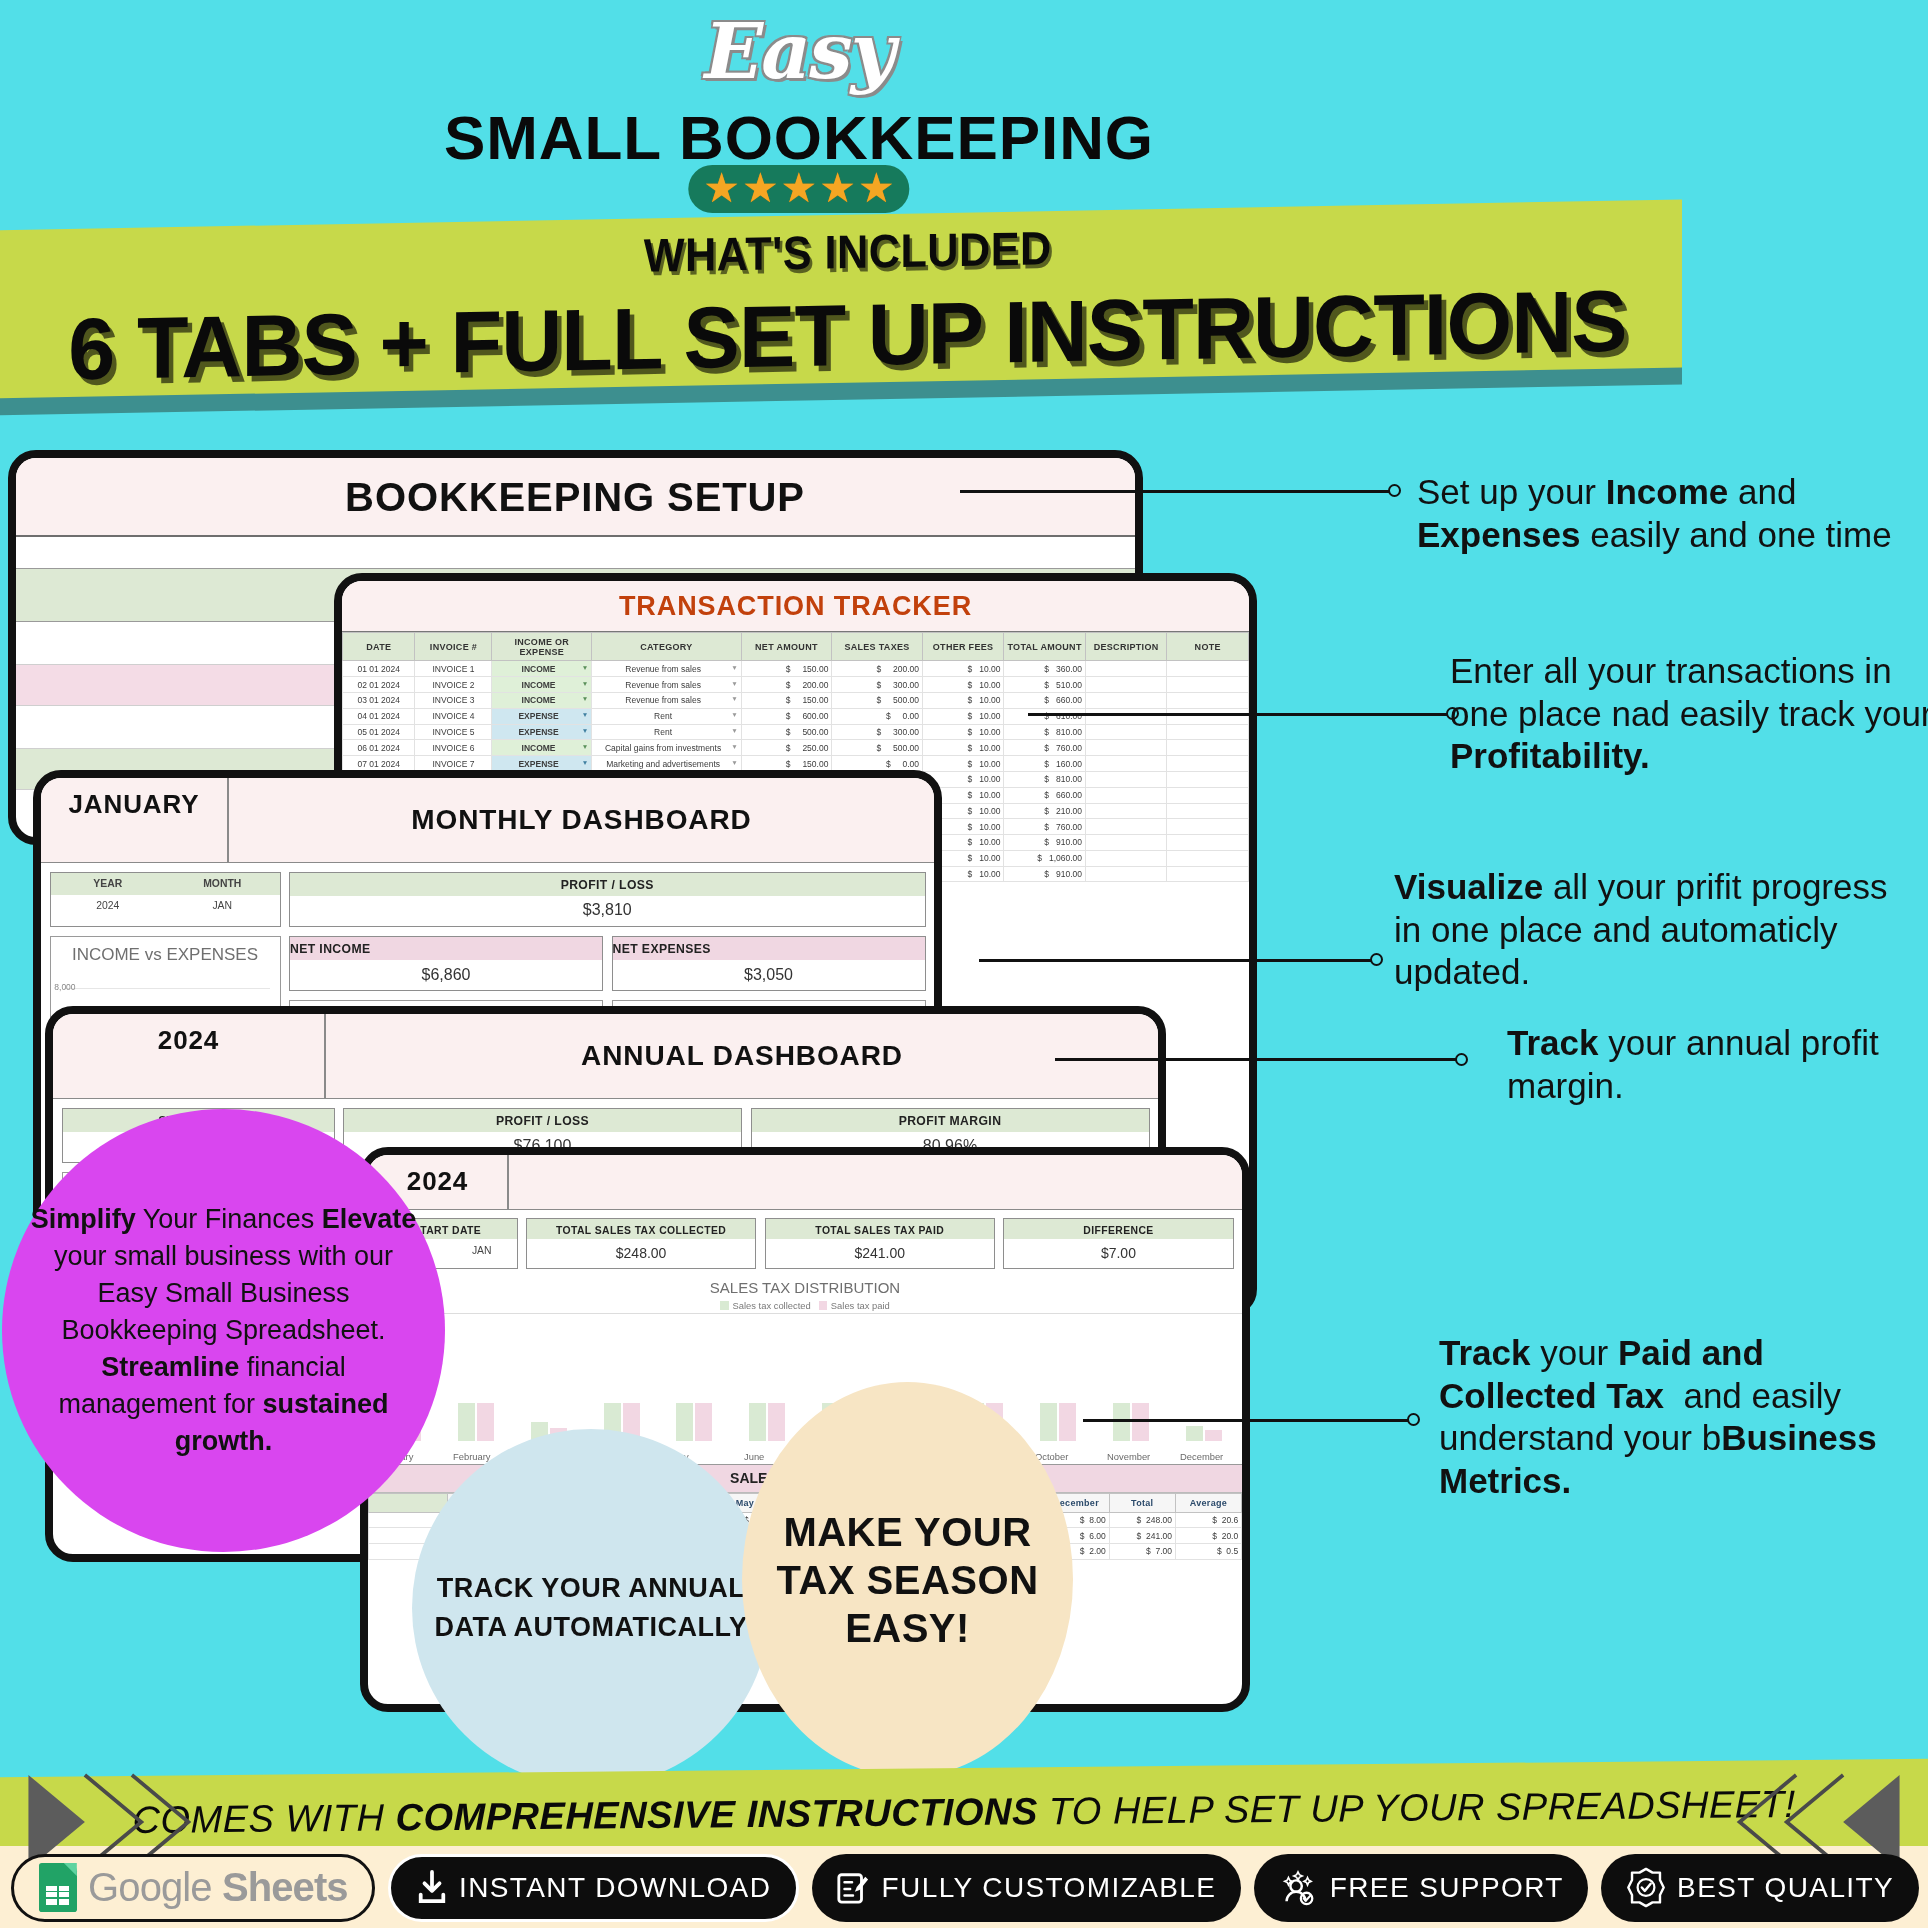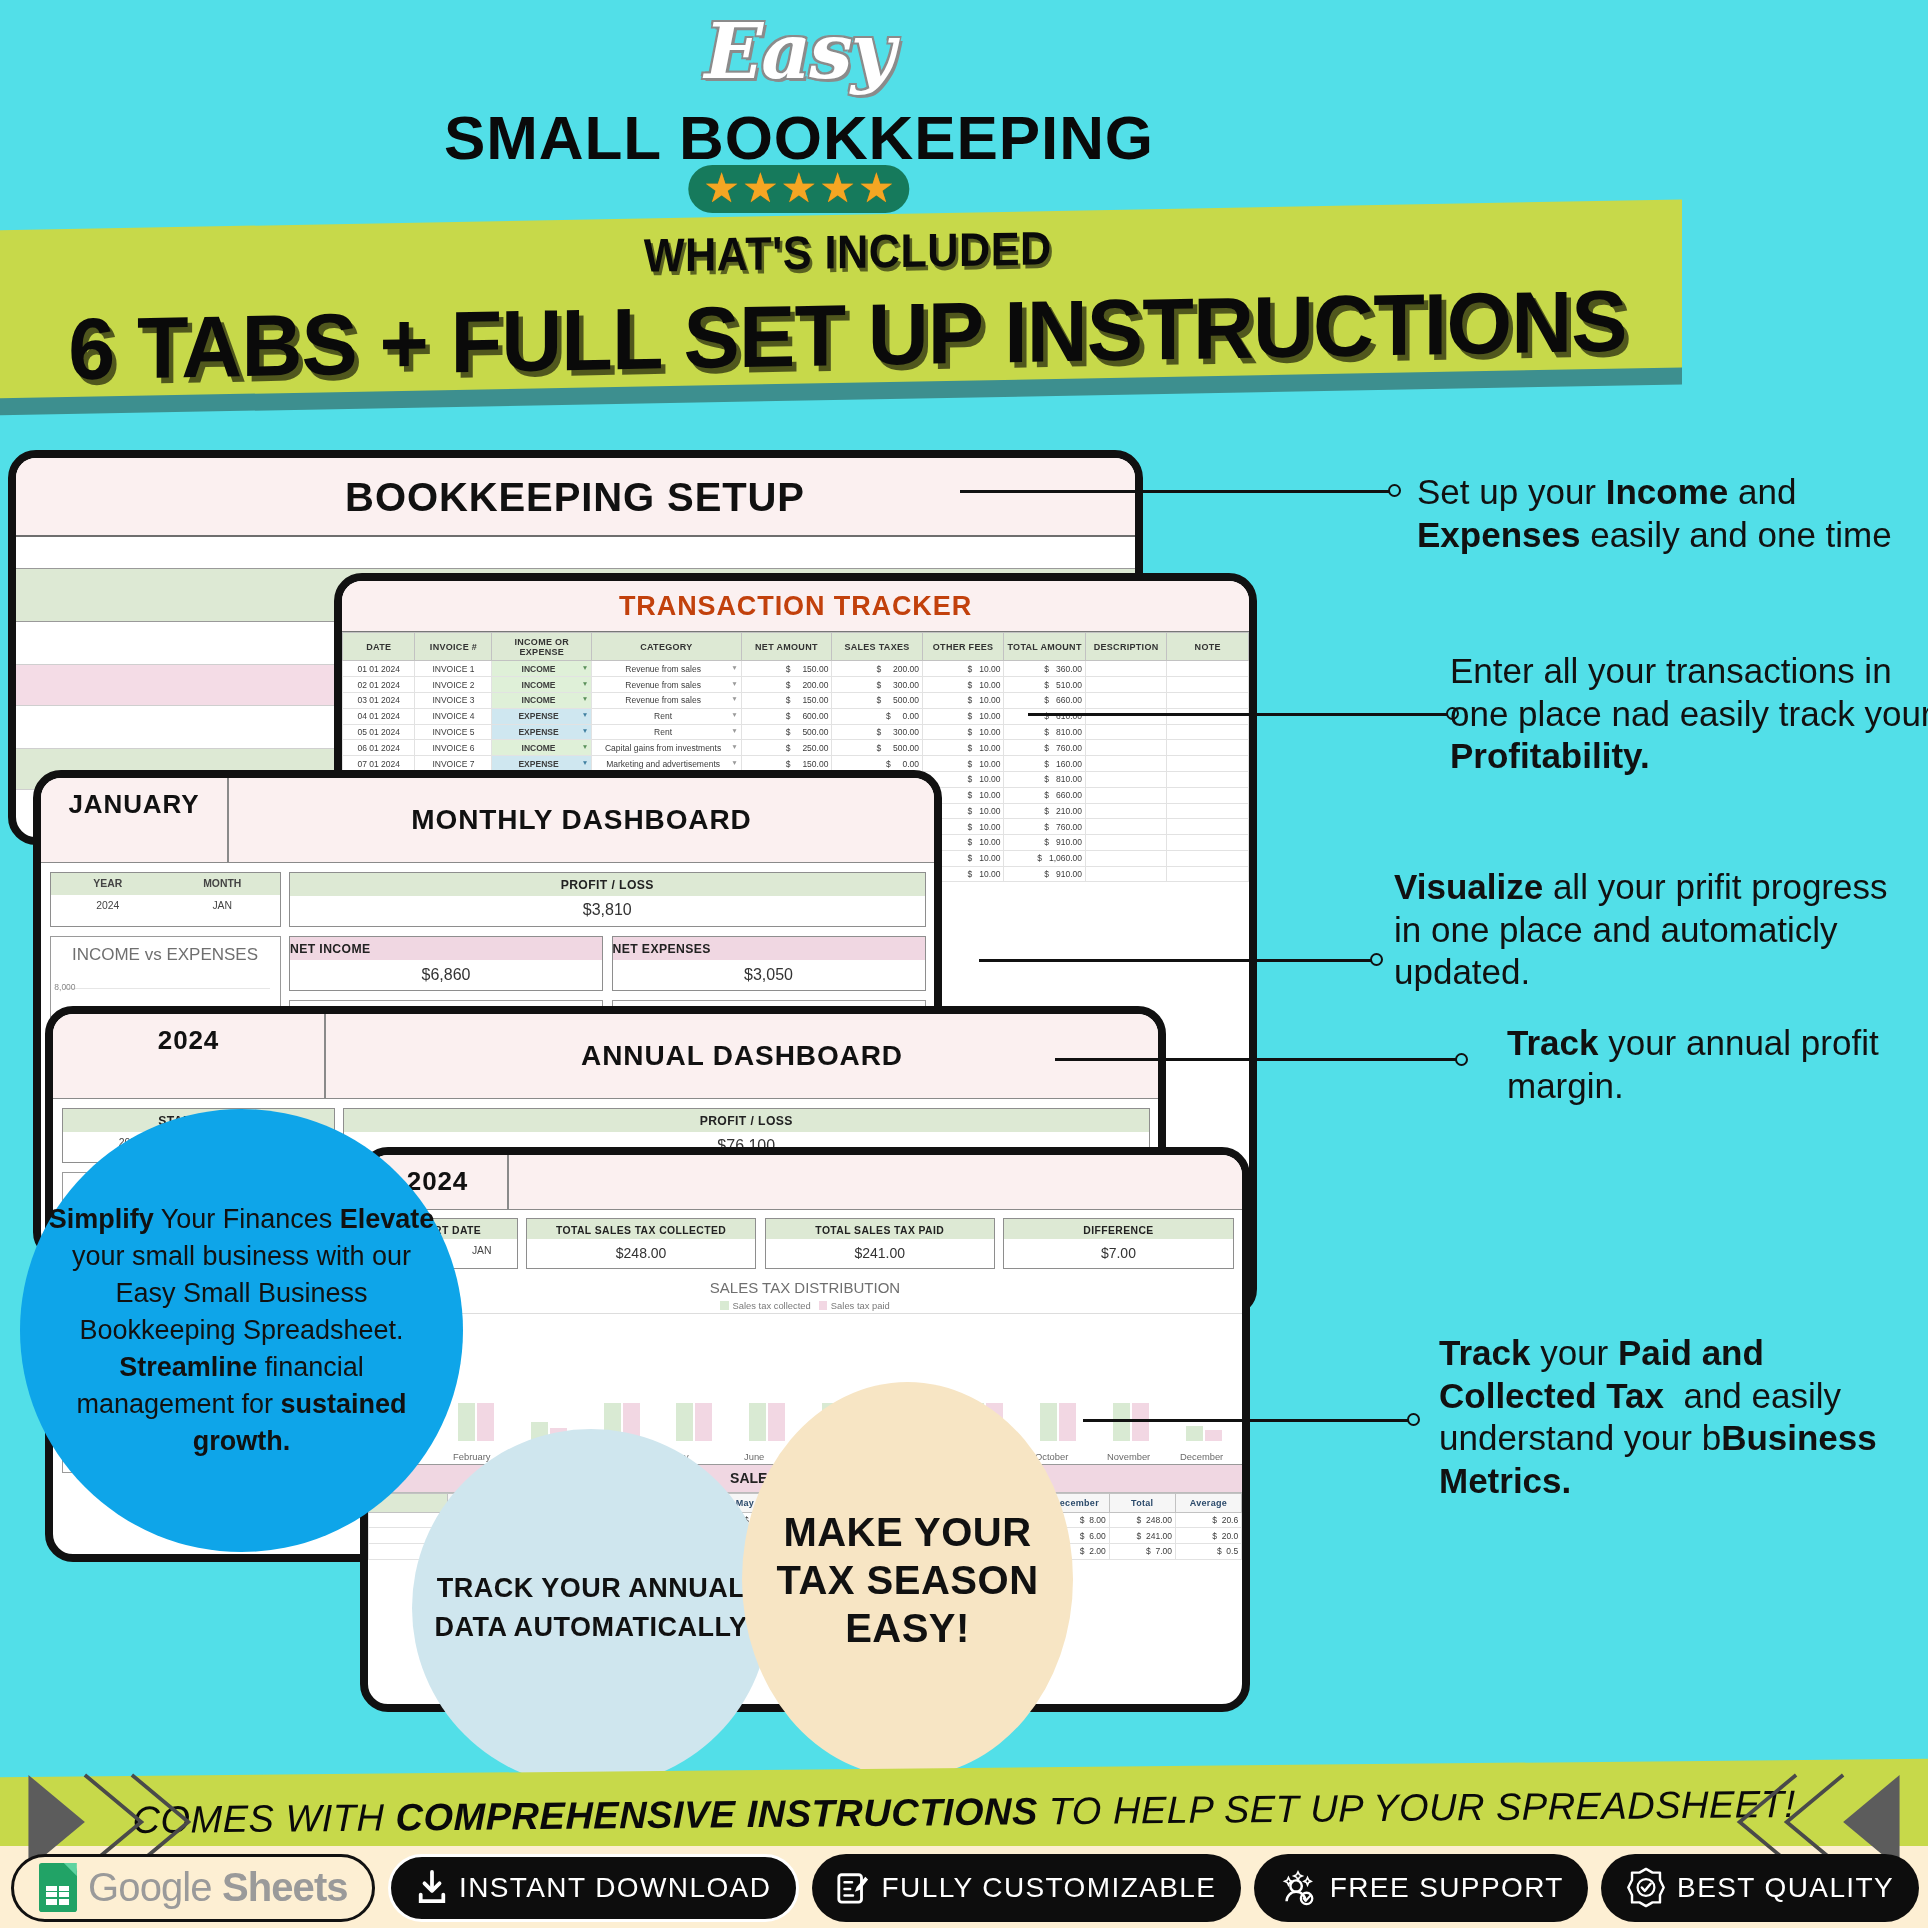--- a/index.html
+++ b/index.html
@@ -149,21 +149,21 @@
   
   .rtext {
     position:absolute; z-index:62; color:#111;
     font-family:"Liberation Sans", sans-serif; font-size:35px; line-height:1.22;
   }
   .rtext b { font-weight:bold; }
 
   
   .circ { position:absolute; border-radius:50%; display:flex; align-items:center;
           justify-content:center; text-align:center; z-index:70; }
-  #circ-cream { left:20px; top:1109px; width:443px; height:443px; background:#0ea5e9; }
+  #circ-cream { left:2px; top:1109px; width:443px; height:443px; background:#d946ef; }
   #circ-cream p { font-size:27px; line-height:1.37; color:#111; padding:0 24.5px; }
   #circ-blue { left:412px; top:1429px; width:358px; height:358px; background:#cfe6ee; }
   #circ-blue p { font-size:27px; font-weight:bold; line-height:1.45; color:#111;
                  letter-spacing:0.5px; padding:0 21px; }
   #circ-tan { left:742px; top:1382px; width:331px; height:395px; background:#f7e5c4;
               border-radius:50%; }
   #circ-tan p { font-size:40px; font-weight:bold; line-height:1.2; color:#111;
                 letter-spacing:0.5px; }
 
   
@@ -525,20 +525,24 @@
       <div class="cellbox" style="width:273px">
         <div class="cell-hd">START DATE</div>
         <div class="yrmo">
           <div>2024</div>
           <div>JAN</div>
         </div>
       </div>
       <div class="cellbox" style="flex:1">
         <div class="cell-hd">PROFIT / LOSS</div>
         <div class="cell-val">$76,100</div>
+      </div>
+      <div class="cellbox" style="flex:1">
+        <div class="cell-hd">PROFIT MARGIN</div>
+        <div class="cell-val">80.96%</div>
       </div>
     </div>
     <div class="dash-band" style="padding-top:0">
       <div style="width:273px">
         <div class="chartbox" style="height:301px;position:relative">
           <div class="chart-title" style="font-size:15px">INCOME</div>
           <div class="bar-col" style="left:38px;top:56px;width:24.5px;bottom:38px;background:#d9ead3"></div>
           <div class="axlabel" style="left:24.5px;bottom:15px">January</div>
           <div class="axlabel" style="left:81px;bottom:15px">February</div>
         </div>

